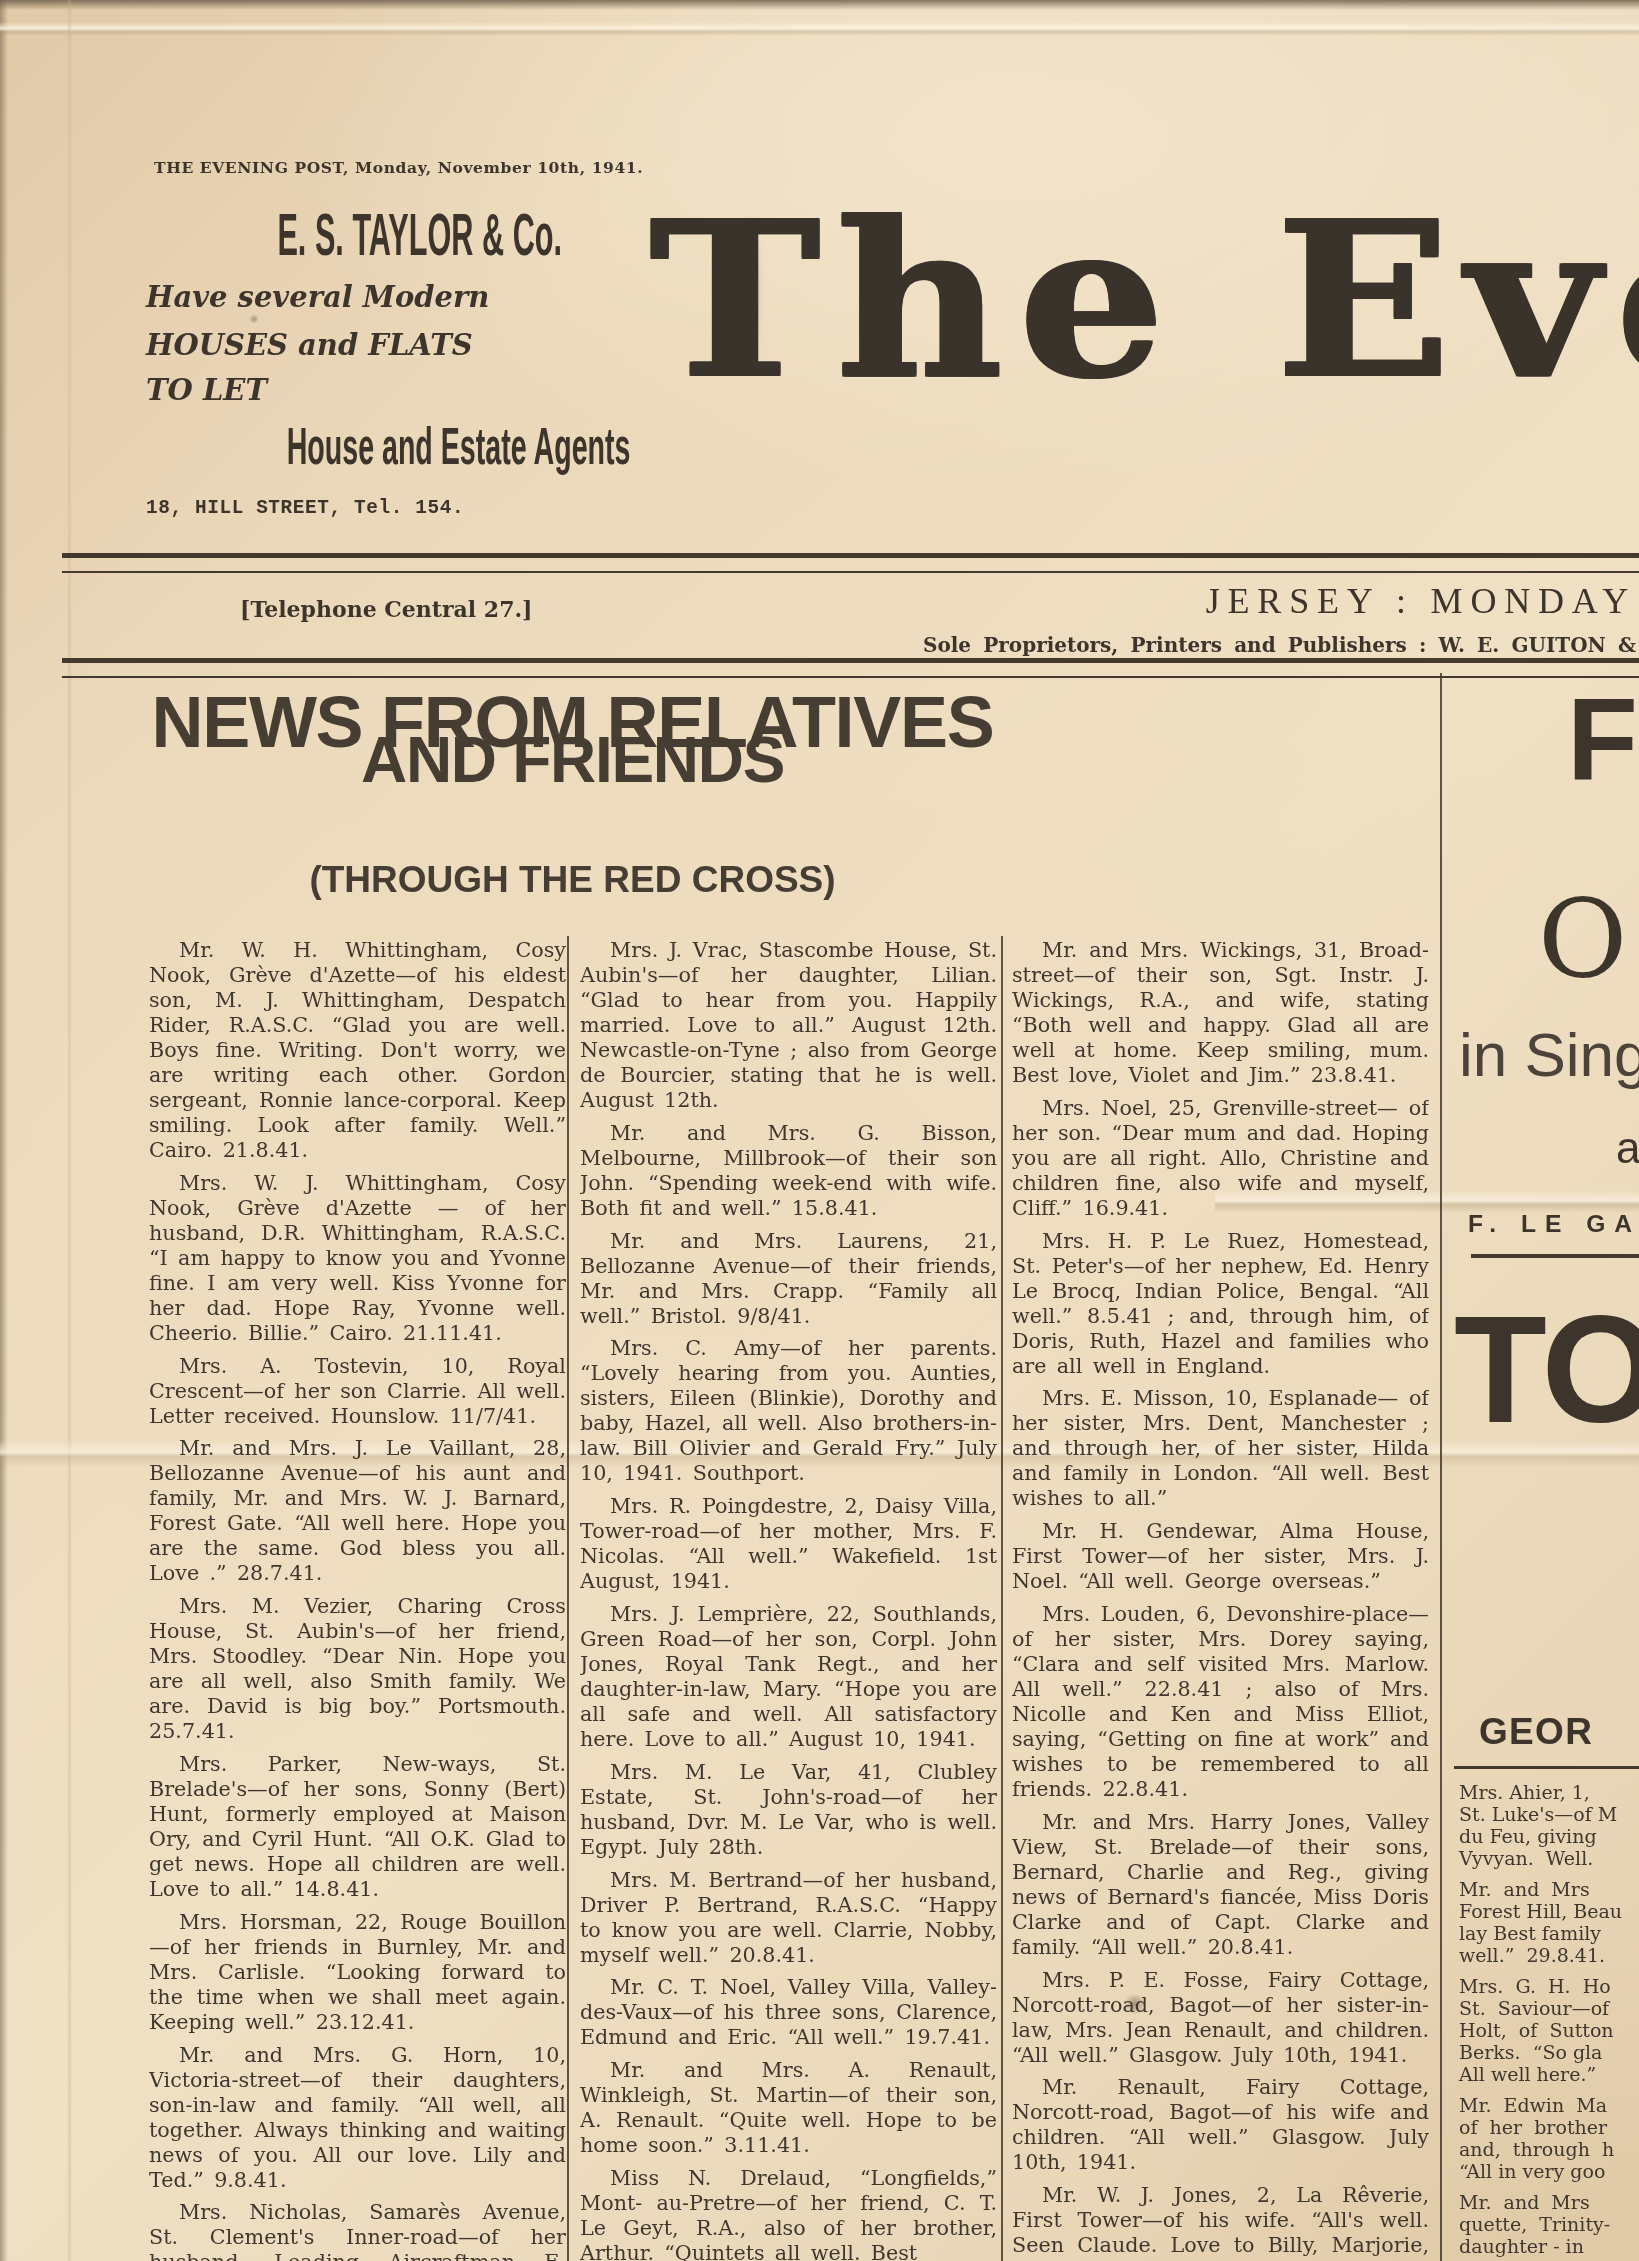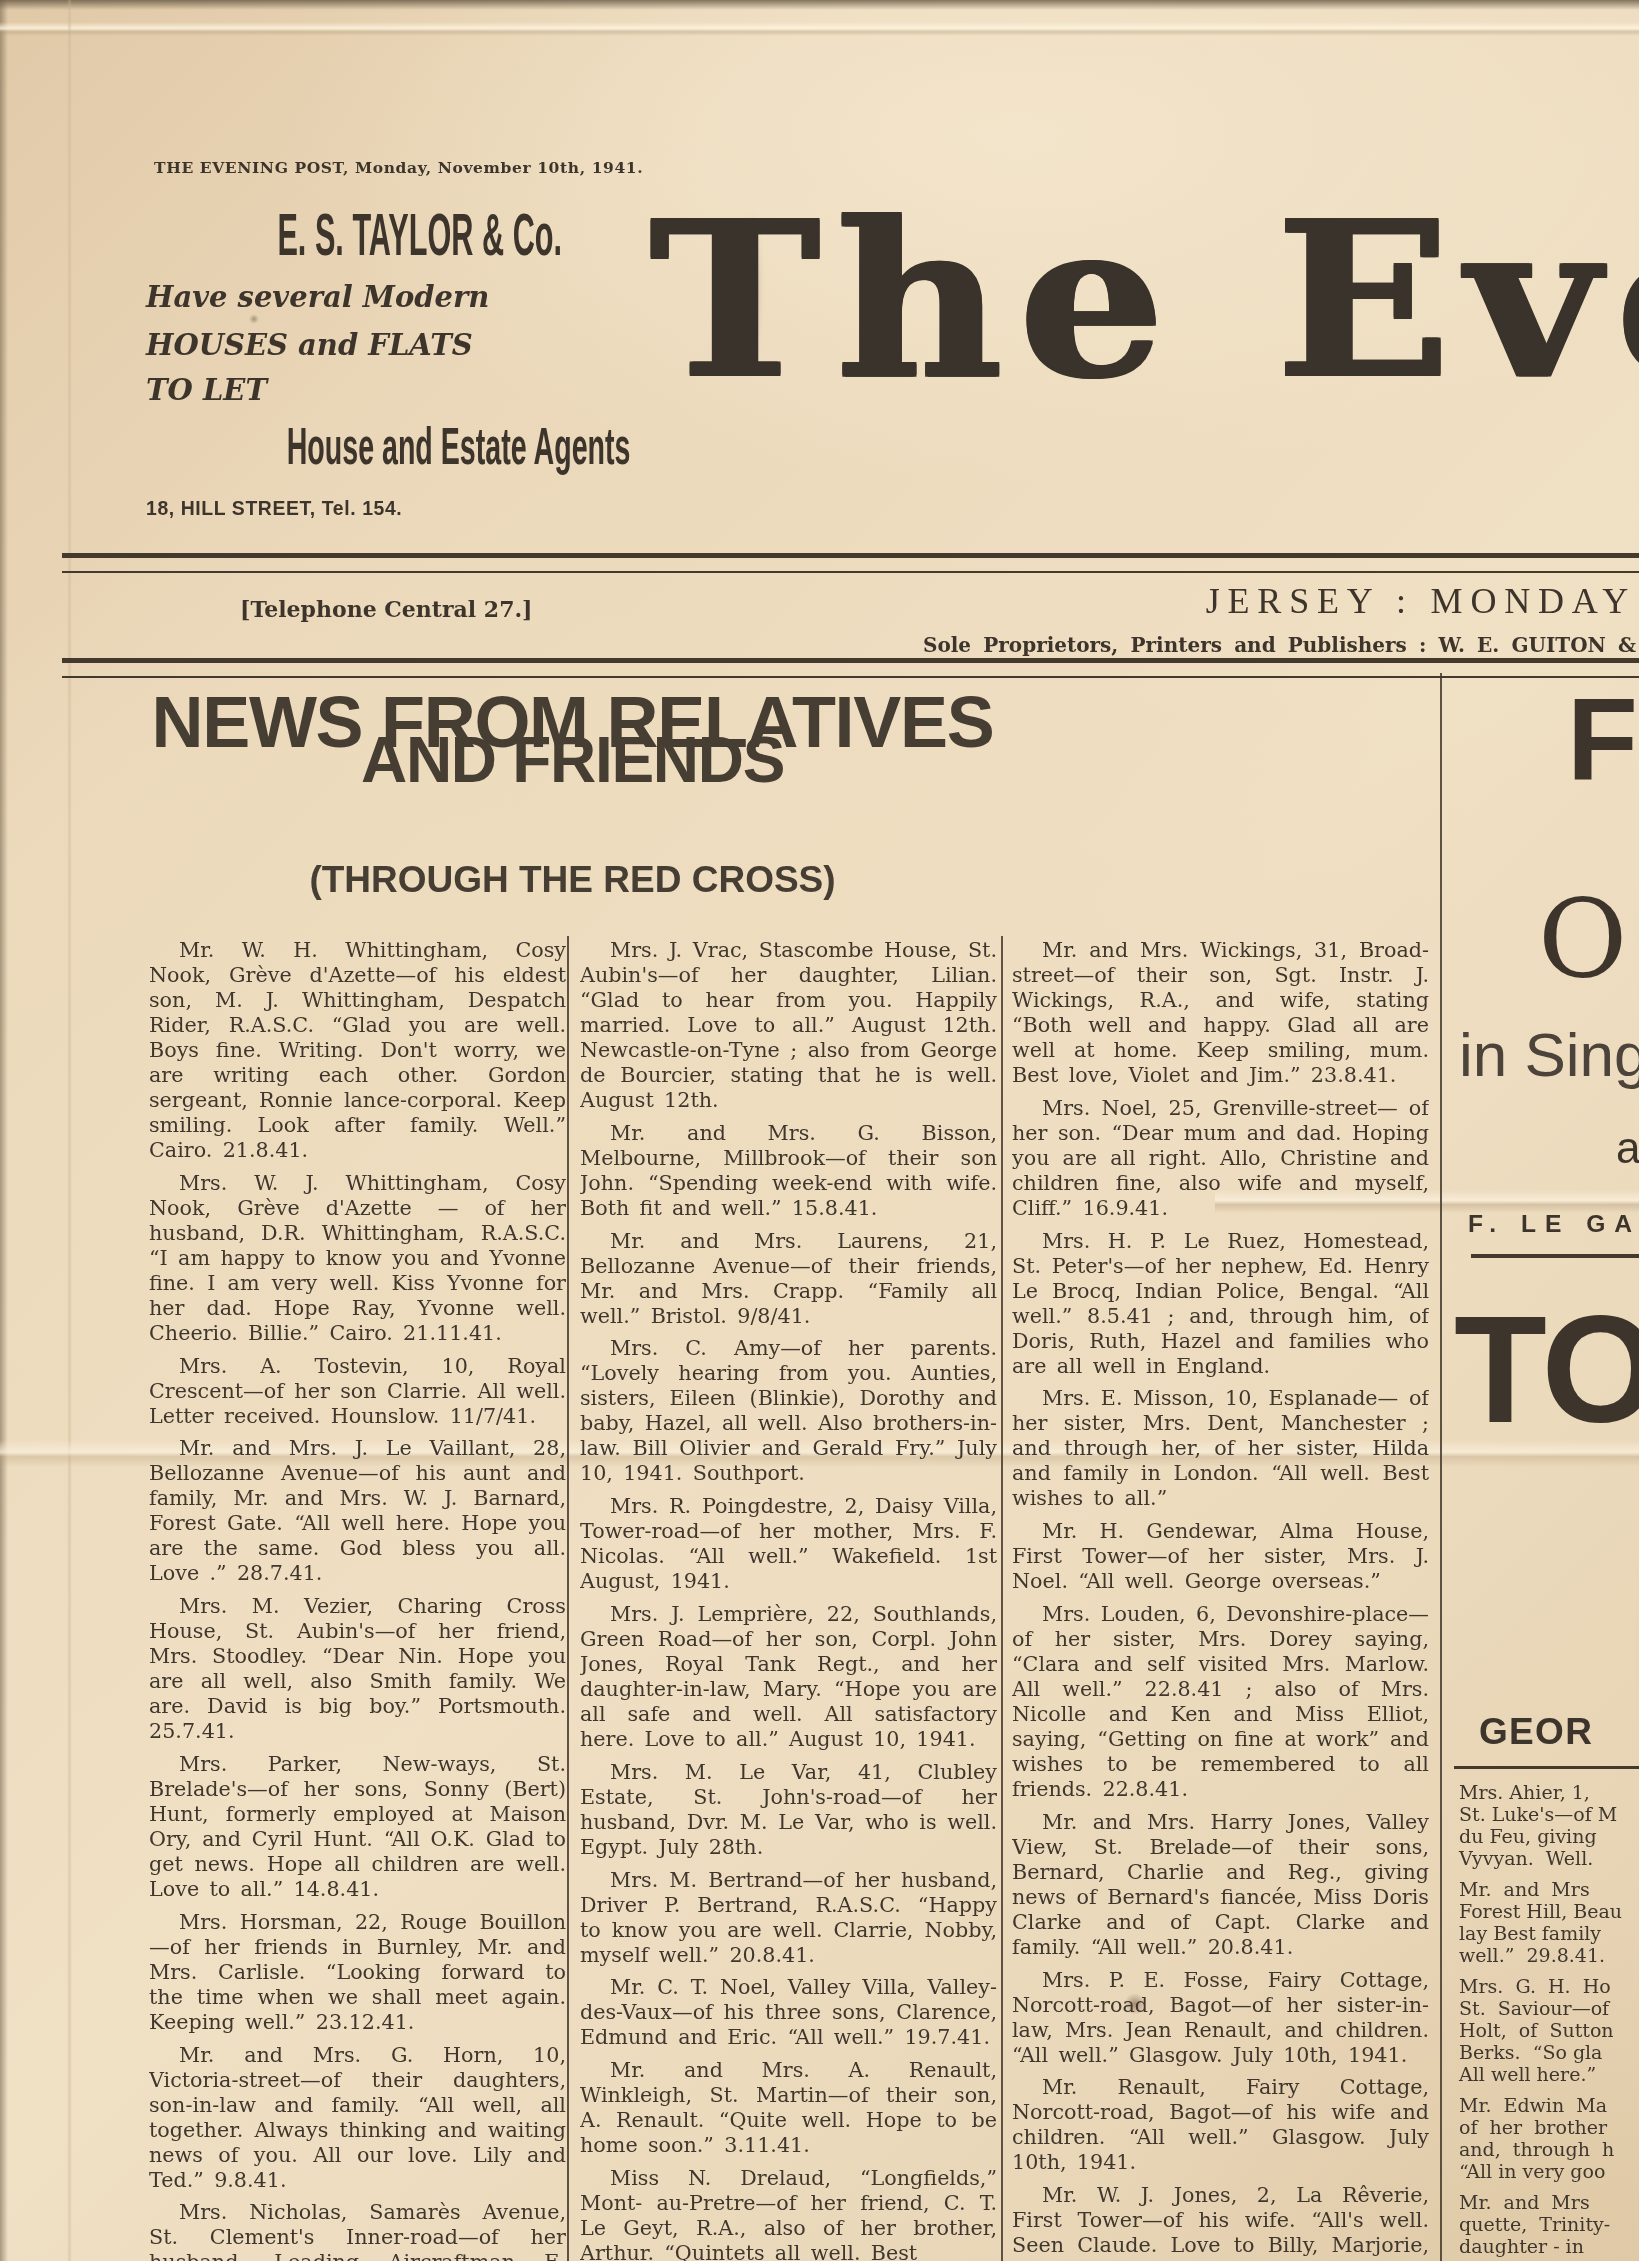--- a/index.html
+++ b/index.html
@@ -33,21 +33,21 @@
   .topnote{left:154px;top:158px;font-size:15.5px;font-weight:bold;letter-spacing:0.6px;white-space:nowrap;}
   .ad{width:310px;line-height:1;}
   .ad-title{left:146px;top:206px;}
   .ad-title span{display:inline-block;font-family:"Liberation Sans",sans-serif;font-weight:bold;font-size:59px;white-space:nowrap;transform:scaleX(.52);transform-origin:50% 50%;}
   .ad-it{font-style:italic;font-weight:bold;font-size:29px;white-space:nowrap;}
   .ad-l1{left:146px;top:283px;}
   .ad-l2{left:146px;top:331px;}
   .ad-l3{left:146px;top:376px;}
   .ad-l4{left:146px;top:420px;}
   .ad-l4 span{display:inline-block;font-family:"Liberation Sans",sans-serif;font-weight:bold;font-size:52px;white-space:nowrap;transform:scaleX(.55);transform-origin:50% 50%;}
-  .ad-l5{left:146px;top:499px;font-family:Liberation Sans, sans-serif;font-weight:bold;font-size:19.4px;letter-spacing:0.6px;white-space:nowrap;}
+  .ad-l5{left:146px;top:499px;font-family:Liberation Mono, monospace;font-weight:bold;font-size:19.4px;letter-spacing:0.6px;white-space:nowrap;}
   .masthead{left:648px;top:182px;width:1099px;height:375px;overflow:hidden;
     font-size:213px;line-height:1.1;font-weight:bold;letter-spacing:14.2px;white-space:nowrap;color:#3a332b;
     transform:scaleX(1.08);transform-origin:left top;
     text-shadow:2.6px 0 0 currentColor,0 1.9px 0 currentColor,2.6px 1.9px 0 currentColor;}
   
   .hr{left:62px;right:0;background:#43392c;}
   .hr-1a{top:553px;height:4.5px;}
   .hr-1b{top:571px;height:1.9px;}
   .hr-2a{top:658px;height:5.2px;}
   .hr-2b{top:676px;height:1.9px;}

